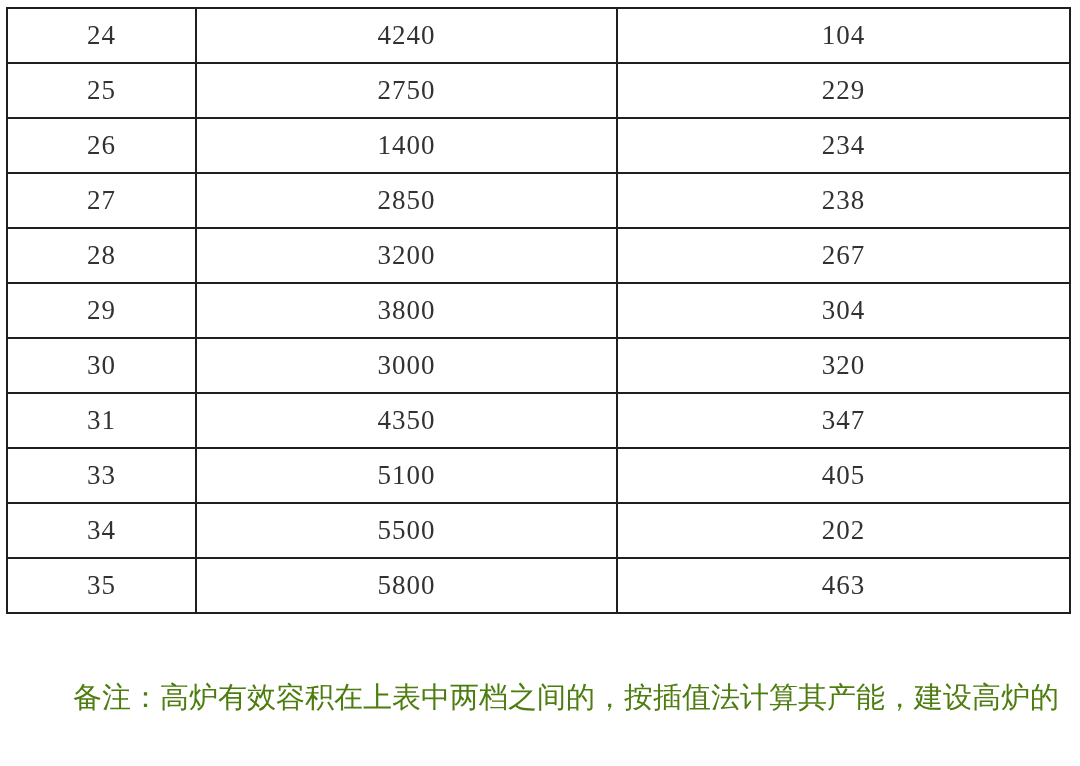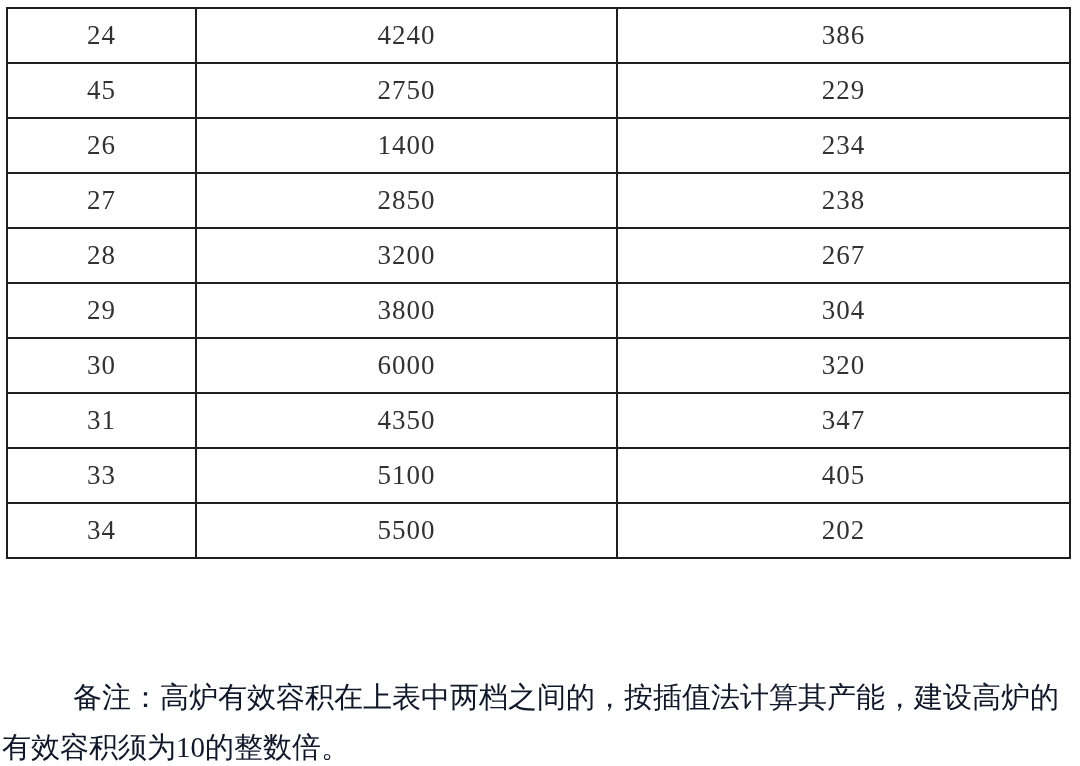--- a/index.html
+++ b/index.html
@@ -33,45 +33,45 @@
     letter-spacing: 1px;
     padding: 0;
   }
   col.c1 { width: 189px; }
   col.c2 { width: 421px; }
   col.c3 { width: 453px; }
   .note-line {
     position: absolute;
     white-space: nowrap;
     font-size: 29px;
-    color: #0f172a;
+    color: #4d7c0f;
     line-height: 1.1;
   }
   .note-line.l1 { left: 73px; top: 682px; }
   .note-line.l2 { left: 2px;  top: 732px; }
 </style>
 </head>
 <body>
 
 <div class="page">
 
   <table class="capacity-table">
     <colgroup>
         <col class="c1">
         <col class="c2">
         <col class="c3">
       </colgroup>
     <tbody>
       <tr>
         <td>24</td>
         <td>4240</td>
-        <td>386</td>
+        <td>104</td>
       </tr>
       <tr>
-        <td>45</td>
+        <td>25</td>
         <td>2750</td>
         <td>229</td>
       </tr>
       <tr>
         <td>26</td>
         <td>1400</td>
         <td>234</td>
       </tr>
       <tr>
         <td>27</td>
@@ -83,37 +83,41 @@
         <td>3200</td>
         <td>267</td>
       </tr>
       <tr>
         <td>29</td>
         <td>3800</td>
         <td>304</td>
       </tr>
       <tr>
         <td>30</td>
-        <td>6000</td>
+        <td>3000</td>
         <td>320</td>
       </tr>
       <tr>
         <td>31</td>
         <td>4350</td>
         <td>347</td>
       </tr>
       <tr>
         <td>33</td>
         <td>5100</td>
         <td>405</td>
       </tr>
       <tr>
         <td>34</td>
         <td>5500</td>
         <td>202</td>
       </tr>
+      <tr>
+        <td>35</td>
+        <td>5800</td>
+        <td>463</td>
+      </tr>
     </tbody>
   </table>
 
   <div class="note-line l1">备注：高炉有效容积在上表中两档之间的，按插值法计算其产能，建设高炉的</div>
-  <div class="note-line l2">有效容积须为10的整数倍。</div>
 
 </div>
 
 </body></html>

